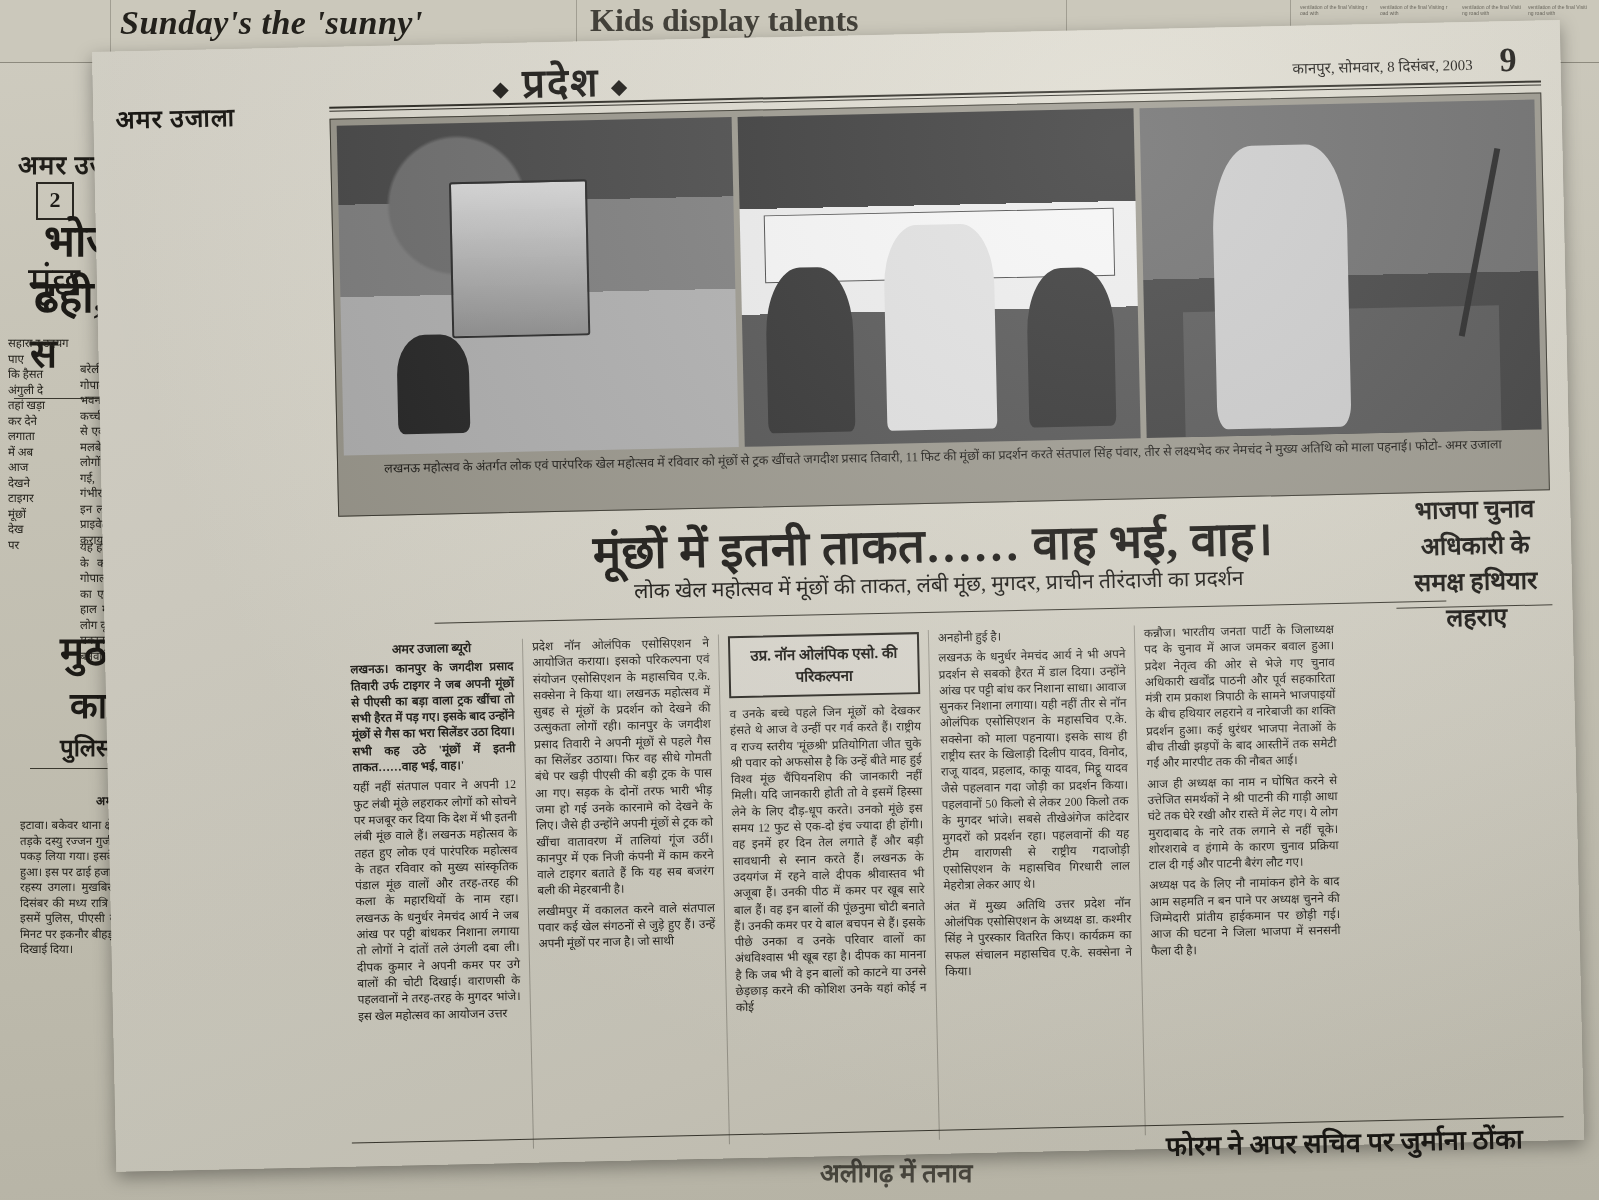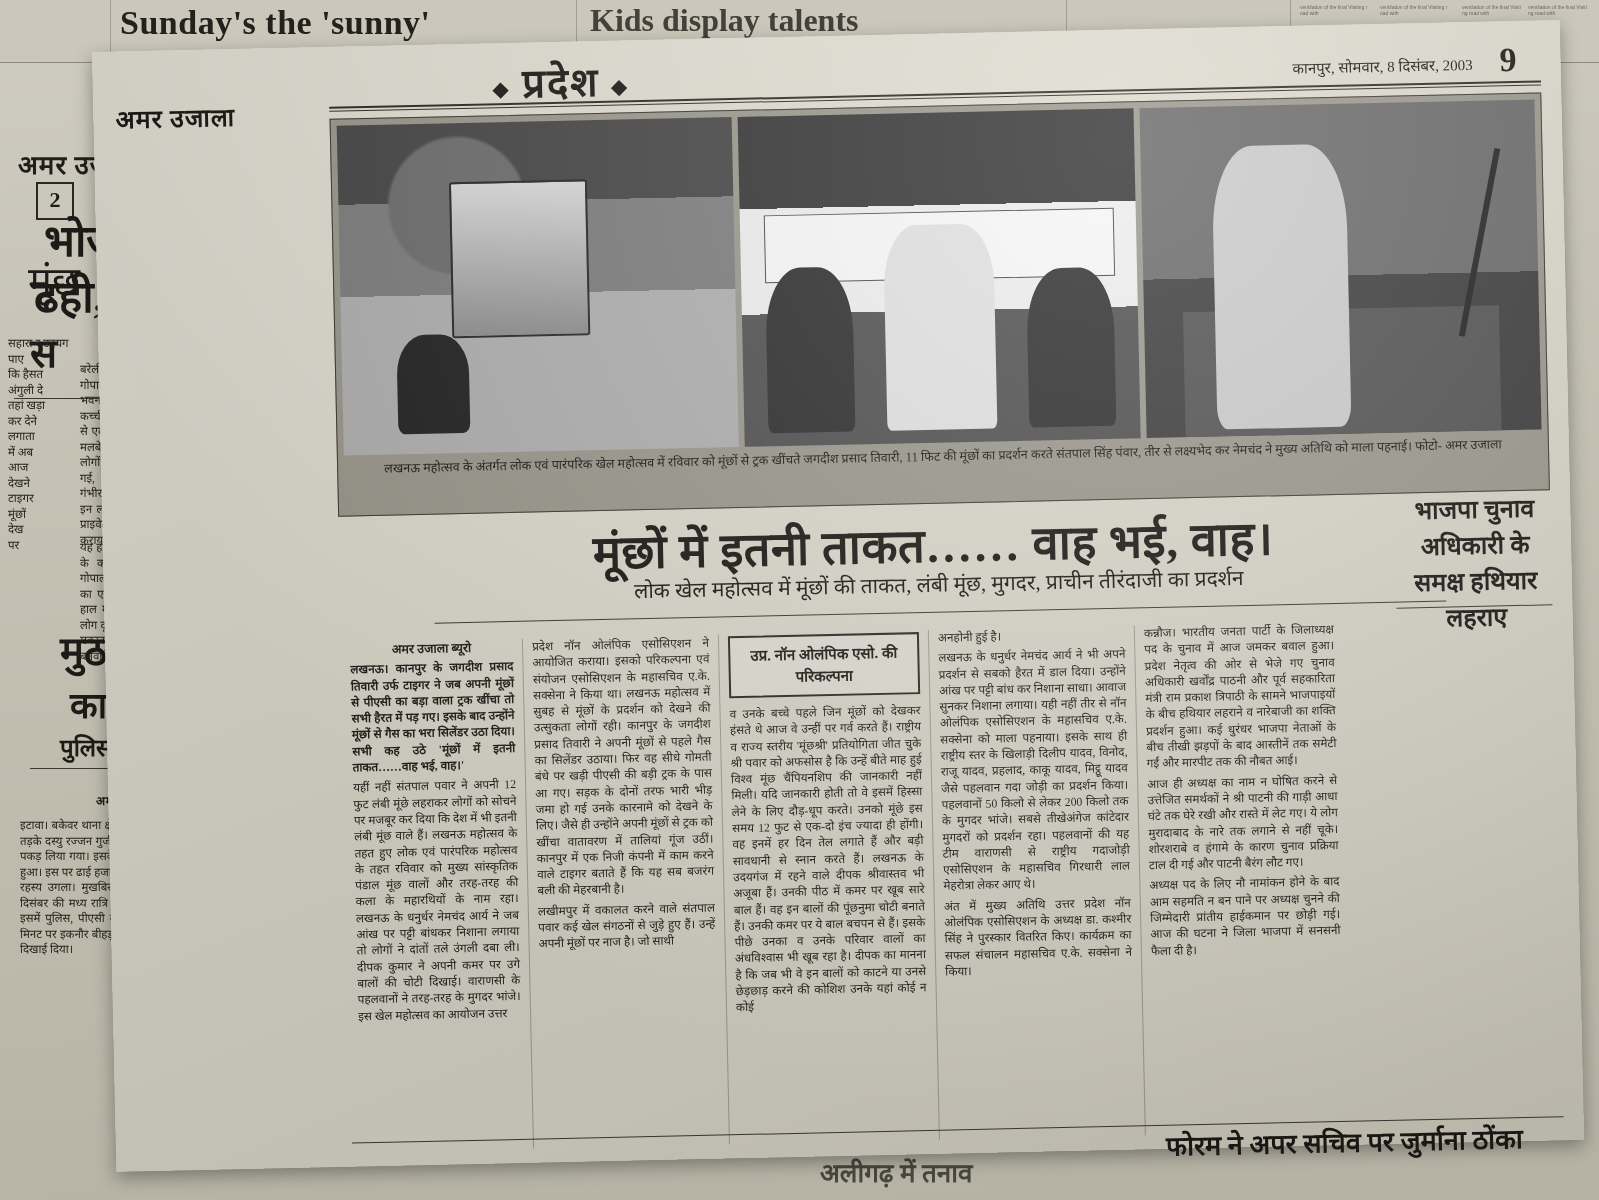--- a/index.html
+++ b/index.html
@@ -8,21 +8,21 @@
         background:linear-gradient(150deg,#c9c6ba 0%,#c4c1b4 40%,#bab7aa 100%);}
 
   
   .under{position:absolute;inset:0;background:
       linear-gradient(175deg,#cfccc0 0%,#c6c3b6 30%,#bdbaac 70%,#b5b2a4 100%);}
   .under:before{content:"";position:absolute;left:0;top:0;width:1599px;height:58px;
       background:linear-gradient(#b9b6a9,#cbc8bc);}
   .topstrip{position:absolute;left:0;top:0;width:1599px;height:62px;overflow:hidden;
       border-bottom:1px solid #8d8a7e;background:#cbc8bb;}
   .topstrip .t1{position:absolute;left:120px;top:4px;font-family:"Liberation Serif",serif;
-      font-weight:bold;font-size:34px;color:#23211c;letter-spacing:.5px;}
+      font-weight:bold;font-size:34px;color:#23211c;letter-spacing:.5px;font-style:italic;}
   .topstrip .t2{position:absolute;left:590px;top:2px;font-family:"Liberation Serif",serif;
       font-weight:bold;font-size:32px;color:#2c2a24;opacity:.85;}
   .topstrip .vrule{position:absolute;top:0;width:1px;height:62px;background:#8f8c80;opacity:.7;}
 
   .micro{position:absolute;font-size:5px;line-height:6px;color:#4a473f;opacity:.75;
       font-family:"Liberation Sans",sans-serif;width:60px;word-break:break-all;}
 
   
   .bgleft{position:absolute;left:0;top:62px;width:352px;height:1138px;padding:4px 6px;
       box-sizing:border-box;color:#1d1b17;}

